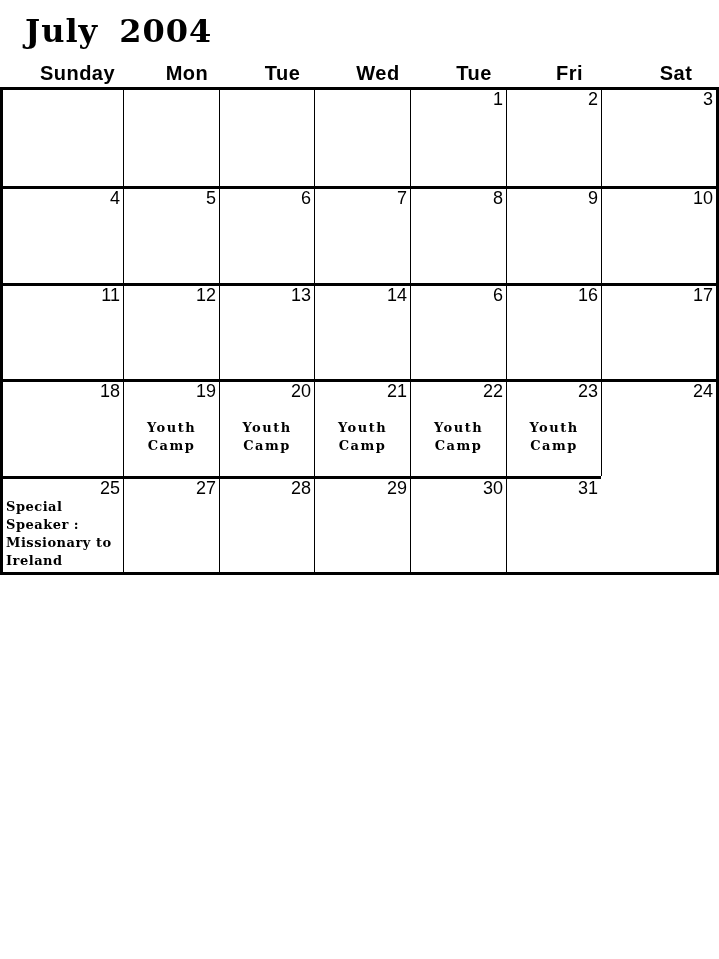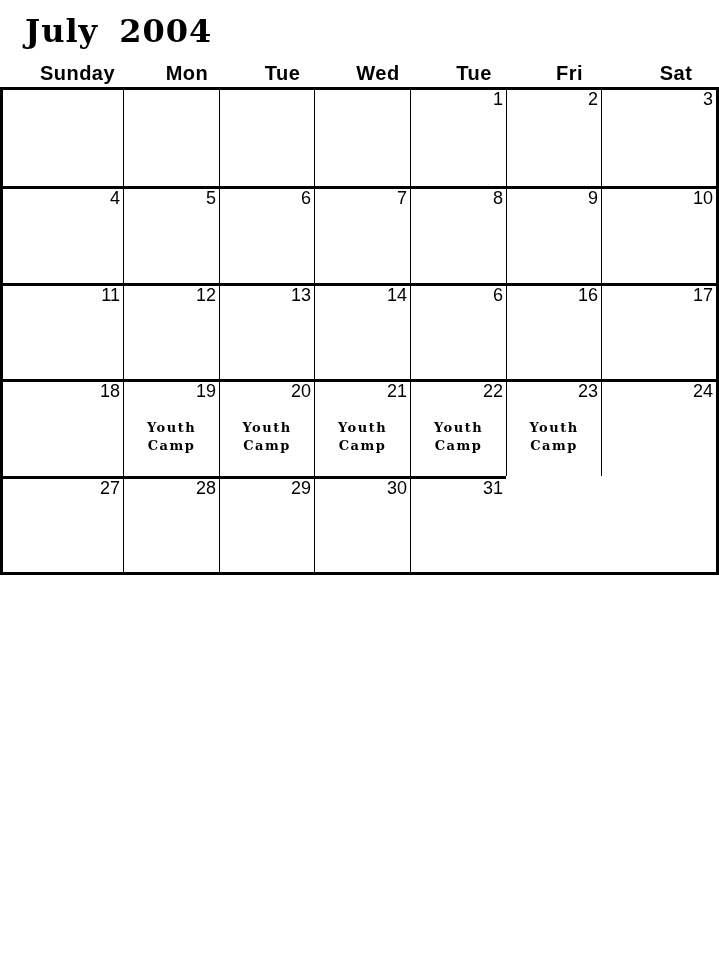--- a/index.html
+++ b/index.html
@@ -205,20 +205,27 @@
     <div class="cell">
         <span class="num">23</span>
         <div class="event">Youth
 Camp</div>
       </div>
     <div class="cell">
         <span class="num">24</span>
       </div>
 
     <div class="cell">
+        <span class="num">25</span>
+        <div class="event event-left">Special
+Speaker :
+Missionary to
+Ireland</div>
+      </div>
+    <div class="cell">
         <span class="num">27</span>
       </div>
     <div class="cell">
         <span class="num">28</span>
       </div>
     <div class="cell">
         <span class="num">29</span>
       </div>
     <div class="cell">
         <span class="num">30</span>

